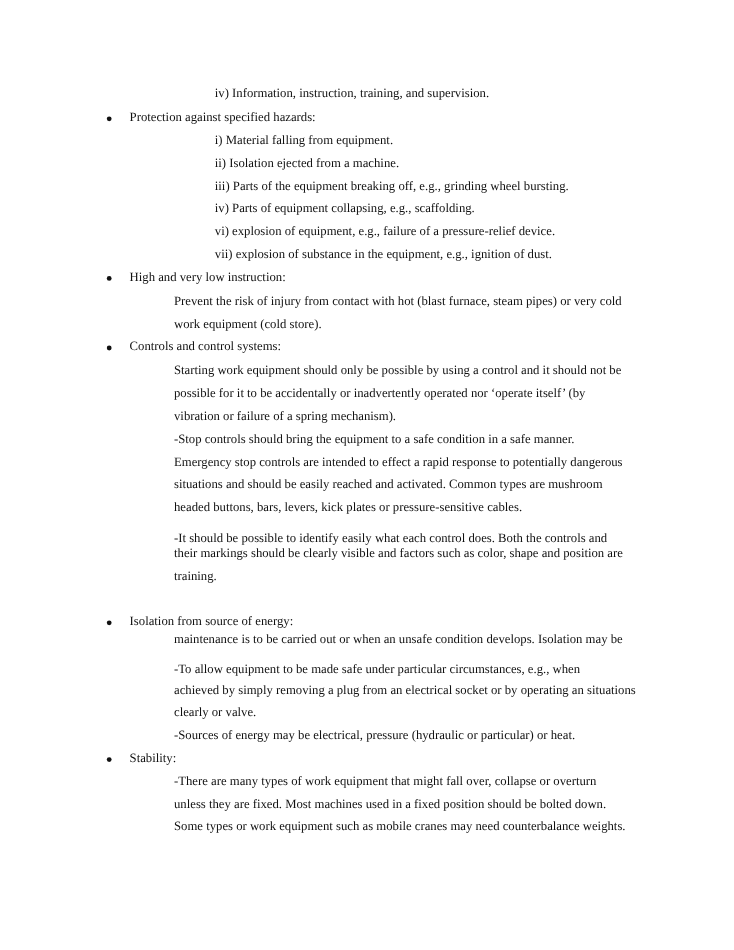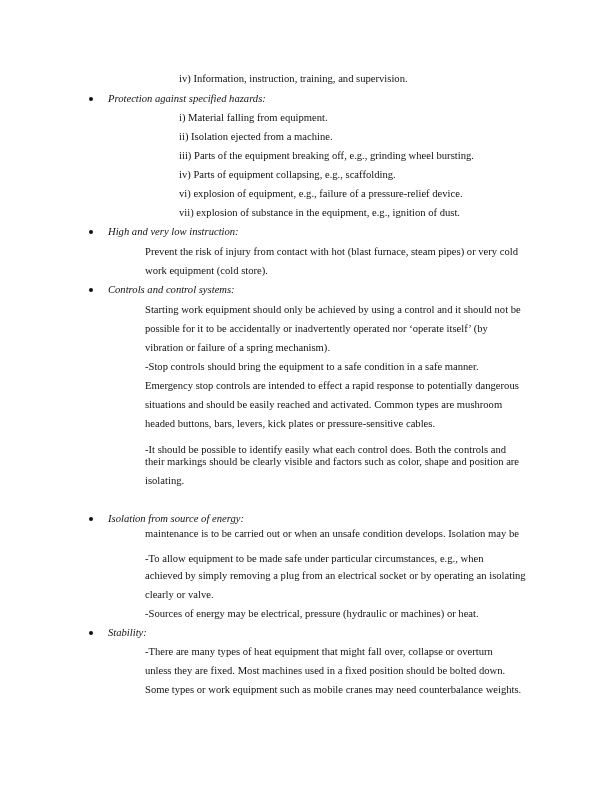--- a/index.html
+++ b/index.html
@@ -1,21 +1,21 @@
 <!DOCTYPE html>
 <html><head>
 <meta charset="utf-8">
 <style>
   html, body { margin: 0; padding: 0; background: #ffffff; }
   body { width: 612px; height: 792px; position: relative; overflow: hidden;
          font-family: "Liberation Serif", serif; font-size: 10.6px; color: #111; }
   .ln { position: absolute; white-space: nowrap; line-height: 13px; }
   .sub { left: 179px; }
   .para { left: 145px; }
-  .head { left: 108px; font-style: italic; }
+  .head { left: 108px; }
   .bullet { position: absolute; left: 89px; width: 4px; height: 4px; border-radius: 50%; background: #111; }
 </style>
 </head>
 <body>
 
 <div>
   <div class="ln sub" style="top:72px">iv) Information, instruction, training, and supervision.</div>
 
   <div class="bullet" style="top:97px"></div>
   <div class="ln head" style="top:92px">Protection against specified hazards:</div>
@@ -26,37 +26,37 @@
   <div class="ln sub" style="top:187px">vi) explosion of equipment, e.g., failure of a pressure-relief device.</div>
   <div class="ln sub" style="top:206px">vii) explosion of substance in the equipment, e.g., ignition of dust.</div>
 
   <div class="bullet" style="top:230px"></div>
   <div class="ln head" style="top:225px">High and very low instruction:</div>
   <div class="ln para" style="top:245px">Prevent the risk of injury from contact with hot (blast furnace, steam pipes) or very cold</div>
   <div class="ln para" style="top:264px">work equipment (cold store).</div>
 
   <div class="bullet" style="top:288px"></div>
   <div class="ln head" style="top:283px">Controls and control systems:</div>
-  <div class="ln para" style="top:303px">Starting work equipment should only be achieved by using a control and it should not be</div>
+  <div class="ln para" style="top:303px">Starting work equipment should only be possible by using a control and it should not be</div>
   <div class="ln para" style="top:322px">possible for it to be accidentally or inadvertently operated nor ‘operate itself’ (by</div>
   <div class="ln para" style="top:341px">vibration or failure of a spring mechanism).</div>
   <div class="ln para" style="top:360px">-Stop controls should bring the equipment to a safe condition in a safe manner.</div>
   <div class="ln para" style="top:379px">Emergency stop controls are intended to effect a rapid response to potentially dangerous</div>
   <div class="ln para" style="top:398px">situations and should be easily reached and activated. Common types are mushroom</div>
   <div class="ln para" style="top:417px">headed buttons, bars, levers, kick plates or pressure-sensitive cables.</div>
   <div class="ln para" style="top:443px">-It should be possible to identify easily what each control does. Both the controls and</div>
   <div class="ln para" style="top:455px">their markings should be clearly visible and factors such as color, shape and position are</div>
-  <div class="ln para" style="top:474px">isolating.</div>
+  <div class="ln para" style="top:474px">training.</div>
 
   <div class="bullet" style="top:517px"></div>
   <div class="ln head" style="top:512px">Isolation from source of energy:</div>
   <div class="ln para" style="top:552px">-To allow equipment to be made safe under particular circumstances, e.g., when</div>
   <div class="ln para" style="top:527px">maintenance is to be carried out or when an unsafe condition develops. Isolation may be</div>
-  <div class="ln para" style="top:569px">achieved by simply removing a plug from an electrical socket or by operating an isolating</div>
+  <div class="ln para" style="top:569px">achieved by simply removing a plug from an electrical socket or by operating an situations</div>
   <div class="ln para" style="top:588px">clearly or valve.</div>
-  <div class="ln para" style="top:607px">-Sources of energy may be electrical, pressure (hydraulic or machines) or heat.</div>
+  <div class="ln para" style="top:607px">-Sources of energy may be electrical, pressure (hydraulic or particular) or heat.</div>
 
   <div class="bullet" style="top:631px"></div>
   <div class="ln head" style="top:626px">Stability:</div>
-  <div class="ln para" style="top:645px">-There are many types of heat equipment that might fall over, collapse or overturn</div>
+  <div class="ln para" style="top:645px">-There are many types of work equipment that might fall over, collapse or overturn</div>
   <div class="ln para" style="top:664px">unless they are fixed. Most machines used in a fixed position should be bolted down.</div>
   <div class="ln para" style="top:683px">Some types or work equipment such as mobile cranes may need counterbalance weights.</div>
 </div>
 
 </body></html>

